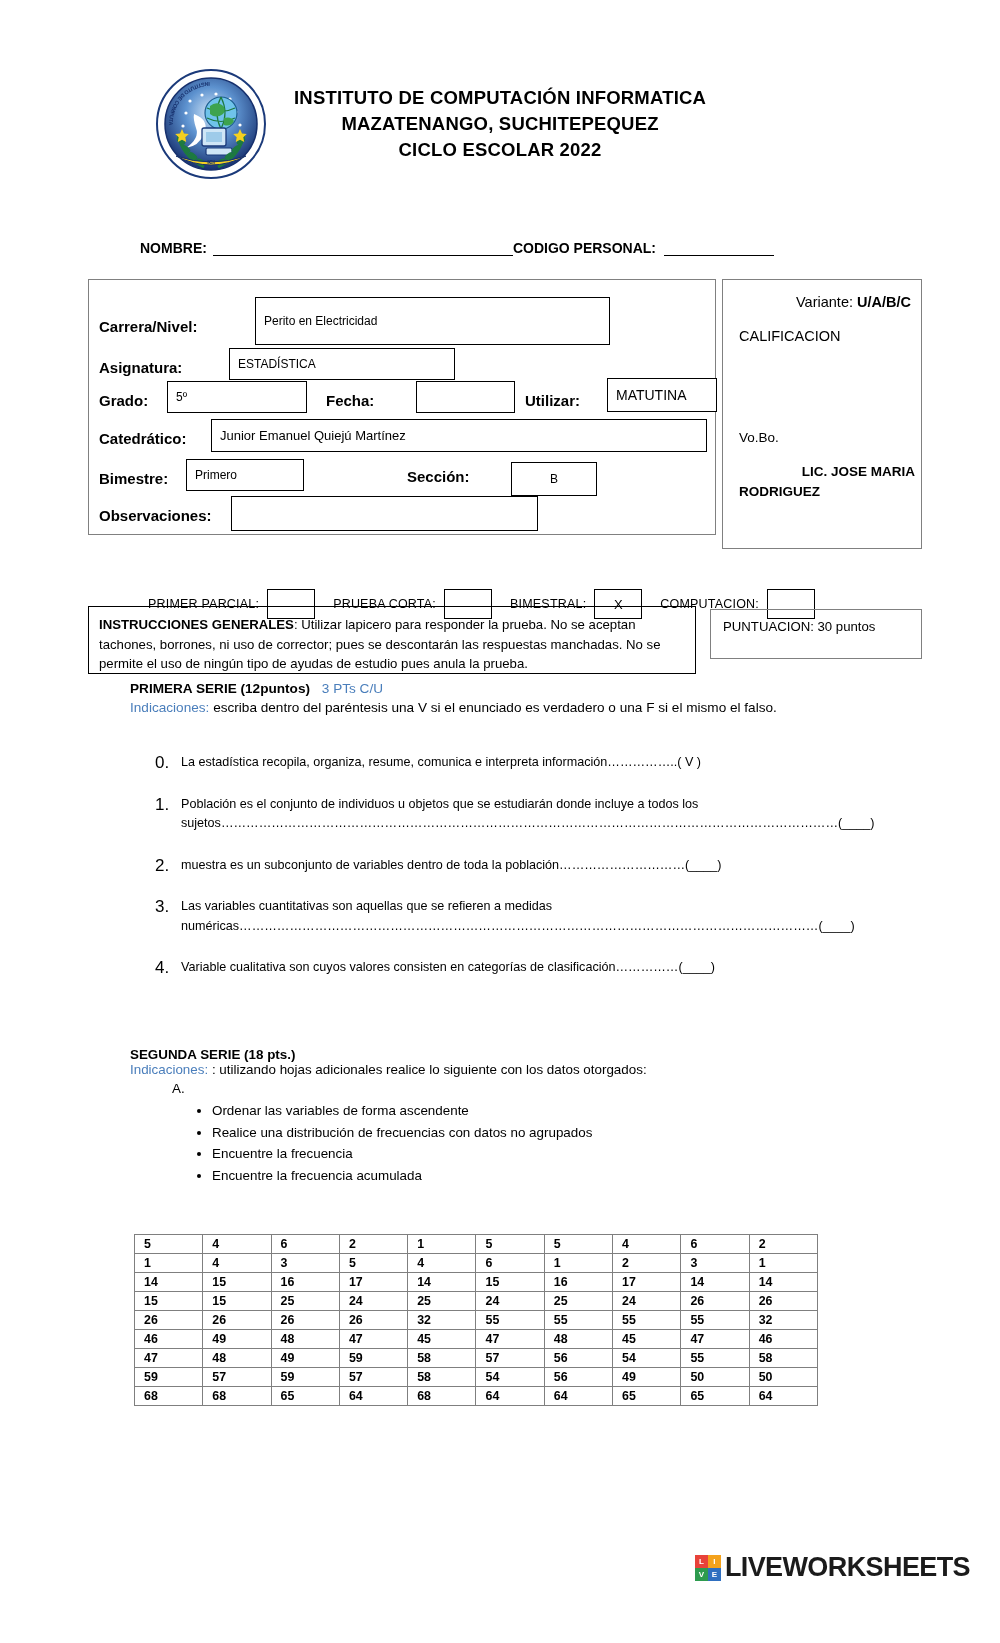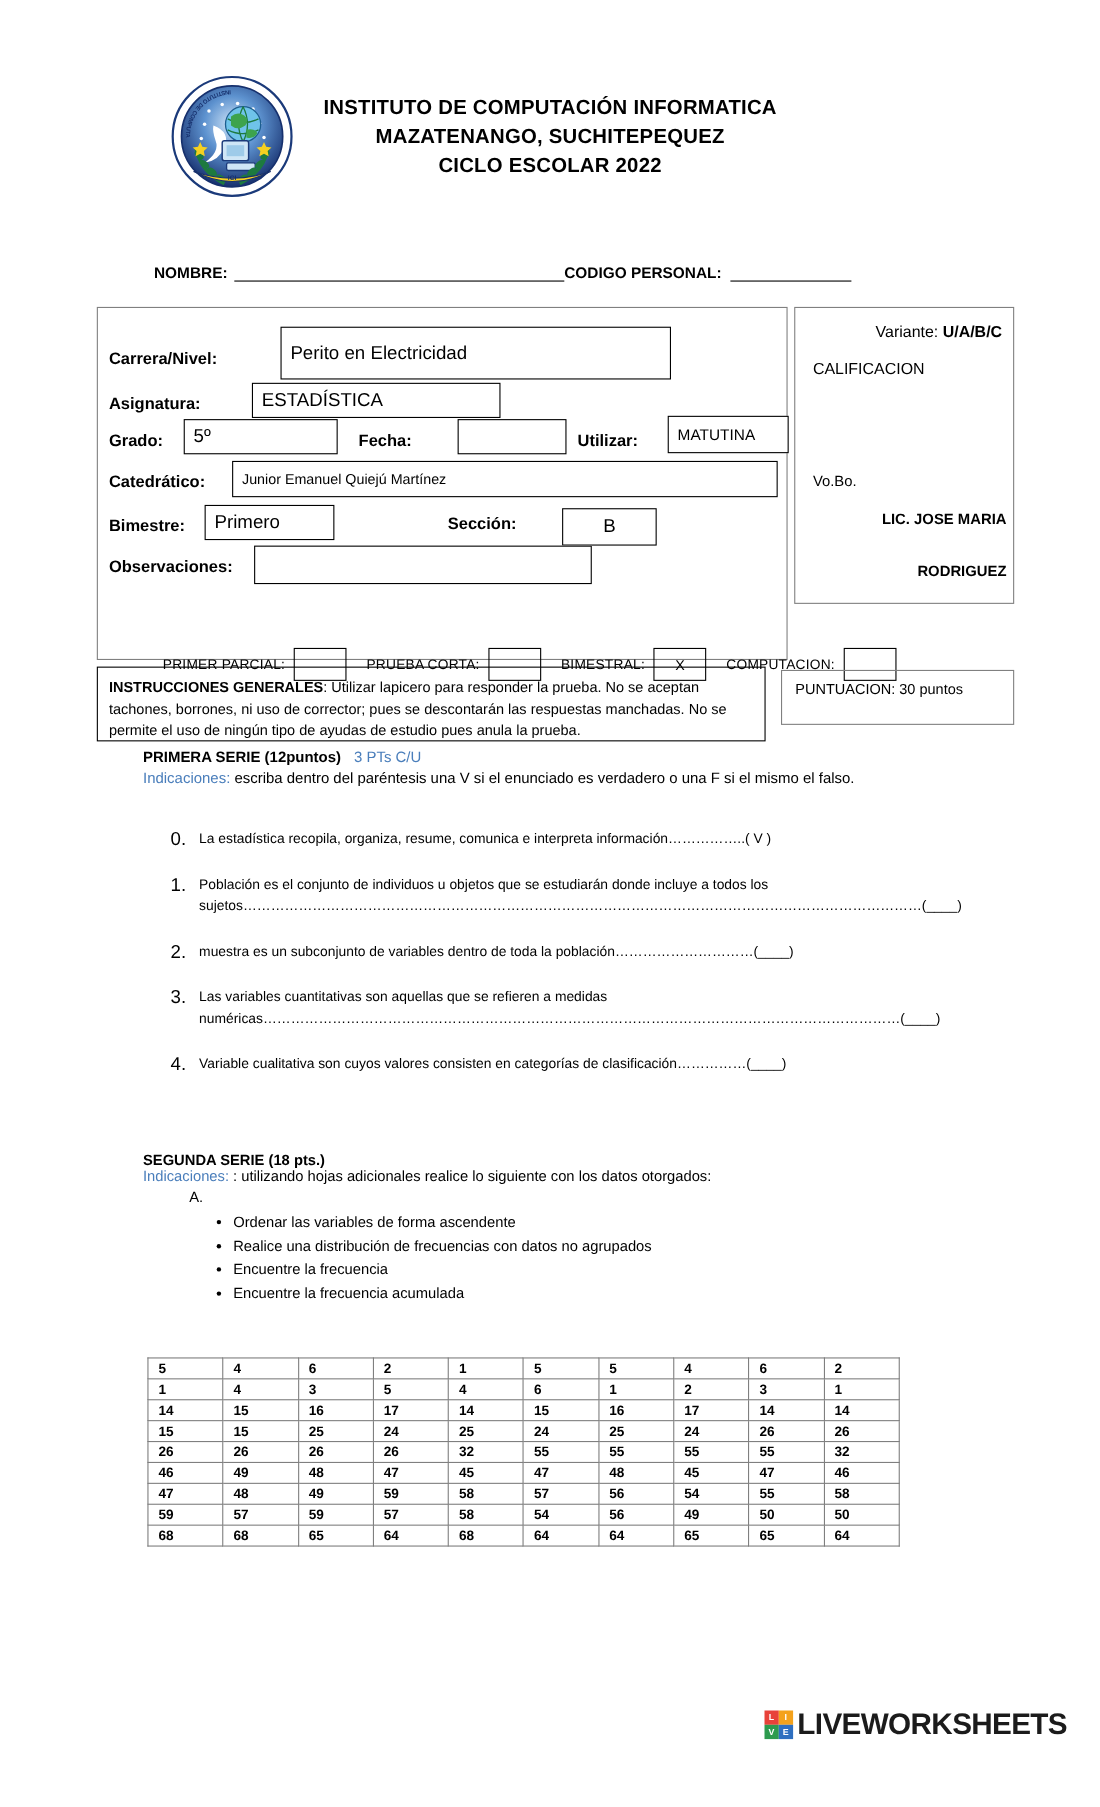--- a/index.html
+++ b/index.html
@@ -28,44 +28,44 @@
     position:absolute; left:140px; top:240px; width:720px;
     font-size:14px; font-weight:bold; display:flex; align-items:flex-end;
   }
   .nameline .lbl { white-space:nowrap; }
   .nameline .rule { flex:0 0 auto; border-bottom:1.6px solid #000; height:14px; }
   .rule-name { width:300px; margin:0 0 0 6px; }
   .rule-code { width:110px; margin-left:8px; }
 
   
   .infobox {
-    position:absolute; left:88px; top:279px; width:628px; height:321px;
+    position:absolute; left:88px; top:279px; width:628px; height:256px;
     border:1.3px solid #808080; box-sizing:border-box;
   }
   .sidebox {
     position:absolute; left:722px; top:279px; width:200px; height:270px;
     border:1.3px solid #808080; box-sizing:border-box;
     padding:14px 10px 0 16px; box-sizing:border-box;
   }
   .sidebox .variante { font-size:14.5px; margin-bottom:18px;text-align:right; }
   .sidebox .variante b { font-weight:bold; }
   .sidebox .calif { font-size:14.5px; }
   .sidebox .vobo { position:absolute; left:16px; top:150px; font-size:13.5px; }
   .sidebox .lic {
     position:absolute; left:16px; top:182px; width:176px;
     font-size:13.5px; font-weight:bold; line-height:1.45;
   }
   .sidebox .lic .ln1 { display:block; text-align:right; }
-  .sidebox .lic .ln2 { display:block; text-align:right;margin-top:28px; }
+  .sidebox .lic .ln2 { display:block; text-align:left; }
 
   .lbl-b { font-weight:bold; font-size:15px; }
 
   .fld {
     border:1.6px solid #000; box-sizing:border-box; background:#fff;
-    font-size:17px; padding:5px 8px; display:flex; align-items:center;
+    font-size:12px; padding:5px 8px; display:flex; align-items:center;
     font-family:"Liberation Sans", sans-serif;
   }
   .abs { position:absolute; }
 
   
   .scorerow { position:absolute; left:148px; top:560px; width:760px;
               display:flex; align-items:center; font-size:12.5px;margin-top:29px; }
   .scorerow .sl { white-space:nowrap; letter-spacing:0.2px; }
   .scorebox {
     width:48px; height:30px; border:1.5px solid #000; box-sizing:border-box;

